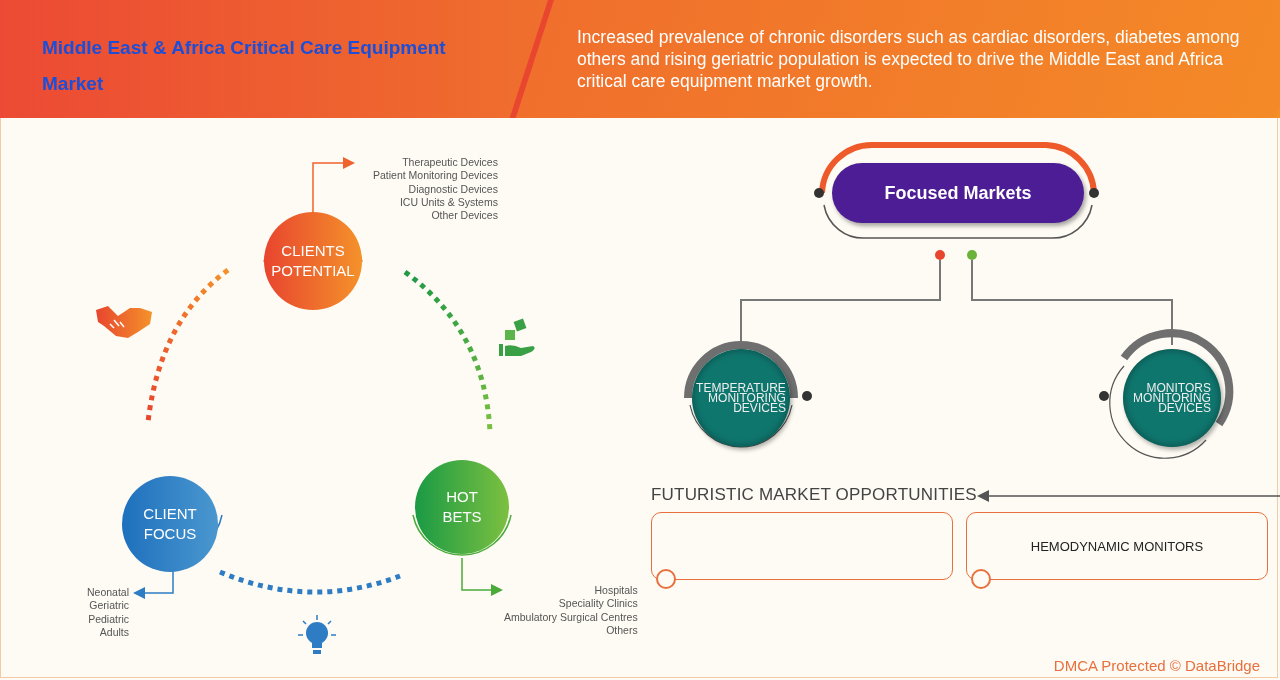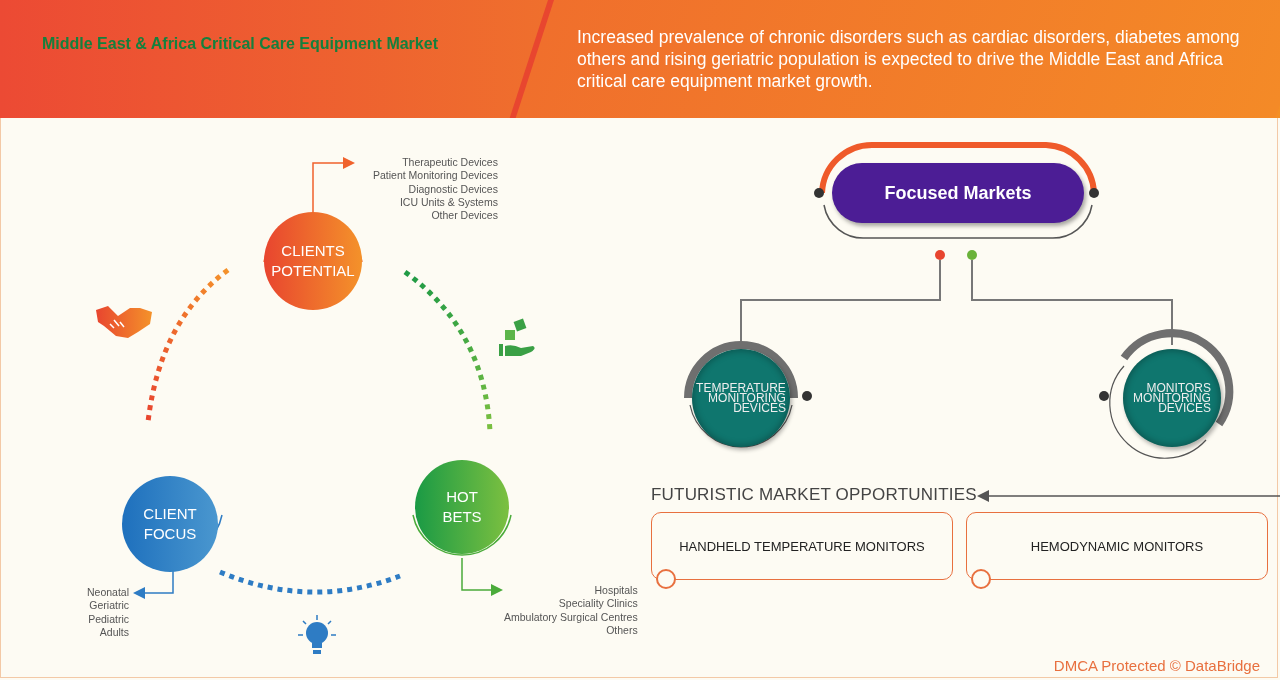--- a/index.html
+++ b/index.html
@@ -1,19 +1,19 @@
 <!DOCTYPE html>
 <html><head>
 <meta charset="utf-8">
 <style>
   html,body{margin:0;padding:0;}
   body{width:1280px;height:680px;position:relative;overflow:hidden;background:#fdfbf3;font-family:"Liberation Sans",sans-serif;}
   .header{position:absolute;left:0;top:0;width:1280px;height:118px;background:linear-gradient(90deg,#ec4a34 0%,#f07a2b 55%,#f48f25 100%);overflow:hidden;}
   .header .right-panel{position:absolute;left:548px;top:0;width:760px;height:118px;background:linear-gradient(90deg,#f06f2c 0%,#f48a27 100%);transform:skewX(-18deg);transform-origin:top left;border-left:6px solid #e8462f;}
-  .title{position:absolute;left:42px;top:30px;width:470px;color:#15803d;font-weight:bold;font-size:16px;line-height:28px;}
+  .title{position:absolute;left:42px;top:30px;width:470px;color:#1d4ed8;font-weight:bold;font-size:19px;line-height:36px;}
   .subtitle{position:absolute;left:577px;top:26px;width:680px;color:#fff;font-size:17.5px;line-height:22px;}
   .frame{position:absolute;left:0;top:118px;width:1278px;height:560px;border:1px solid #f3c9a6;border-top:none;box-sizing:border-box;}
   svg.diag{position:absolute;left:0;top:0;}
   .node{position:absolute;border-radius:50%;color:#fff;display:flex;align-items:center;justify-content:center;text-align:center;font-size:15px;line-height:20px;}
   .list{position:absolute;color:#555;font-size:10.5px;line-height:13.3px;text-align:right;}
   .list div{white-space:nowrap;}
   .focused{position:absolute;left:832px;top:163px;width:252px;height:60px;border-radius:30px;background:#4c1d95;color:#fff;font-weight:bold;font-size:18px;display:flex;align-items:center;justify-content:center;box-shadow:2px 3px 4px rgba(0,0,0,0.35);}
   .gnode{position:absolute;width:98px;height:98px;border-radius:50%;background:#0f766e;color:#eee;font-size:12px;line-height:10px;display:flex;align-items:center;justify-content:center;text-align:right;box-shadow:0 0 6px 2px rgba(0,0,0,0.25) inset, 2px 3px 4px rgba(0,0,0,0.3);}
   .fmo-title{position:absolute;left:651px;top:485px;color:#444;font-size:17px;letter-spacing:0.2px;}
   .opp{position:absolute;top:512px;height:68px;border:1.5px solid #e8703f;border-radius:10px;box-sizing:border-box;display:flex;align-items:center;justify-content:center;color:#222;font-size:13px;}
@@ -159,21 +159,20 @@
 <div class="gnode" style="left:1123px;top:349px;">
   <div>
       <div>MONITORS</div>
       <div>MONITORING</div>
       <div>DEVICES</div>
     </div>
 </div>
 
 <div class="fmo-title">FUTURISTIC MARKET OPPORTUNITIES</div>
 <div class="opp" style="left:651px;width:302px;">
-  <span>HANDHELD TEMPERATURE MONITORS</span>
   <span class="ring"></span>
 </div>
 <div class="opp" style="left:966px;width:302px;">
   <span>HEMODYNAMIC MONITORS</span>
   <span class="ring"></span>
 </div>
 
 <div class="footer">DMCA Protected © DataBridge</div>
 
 </body></html>

